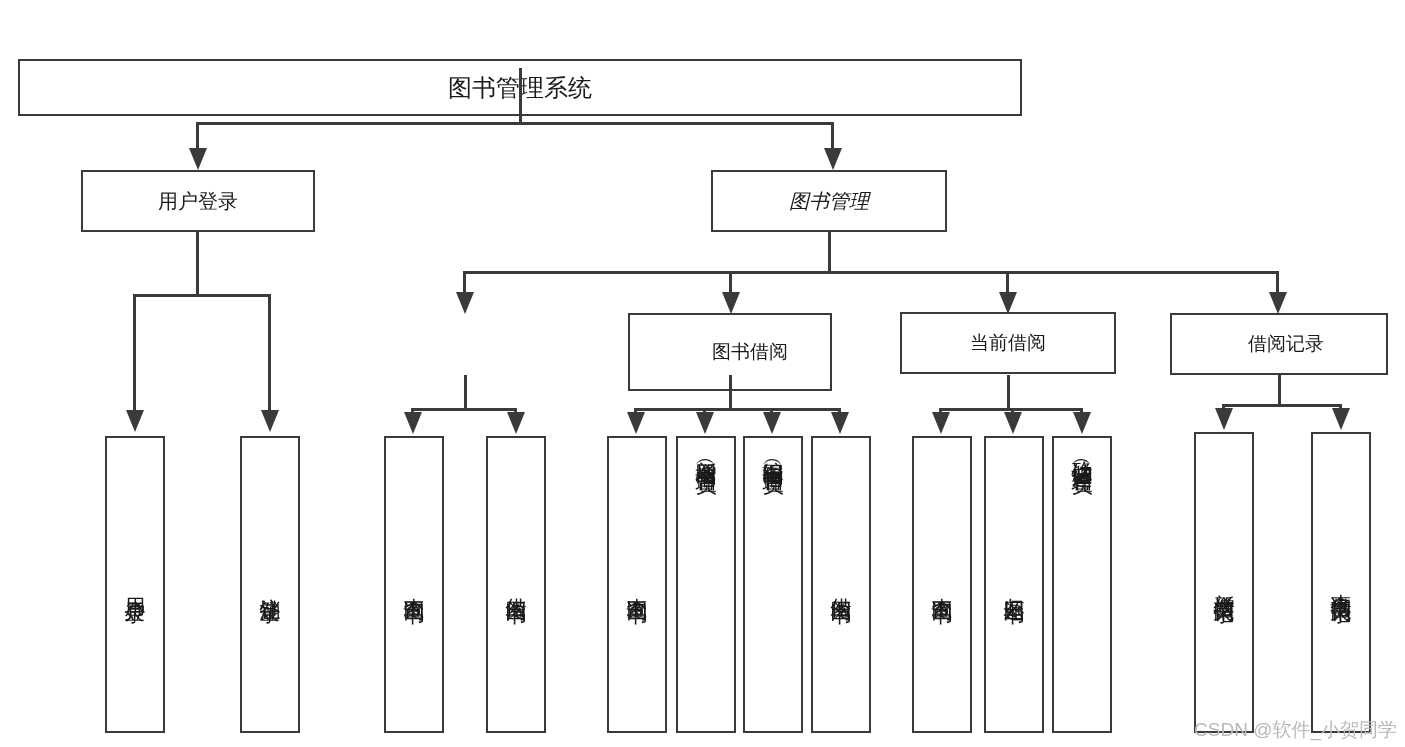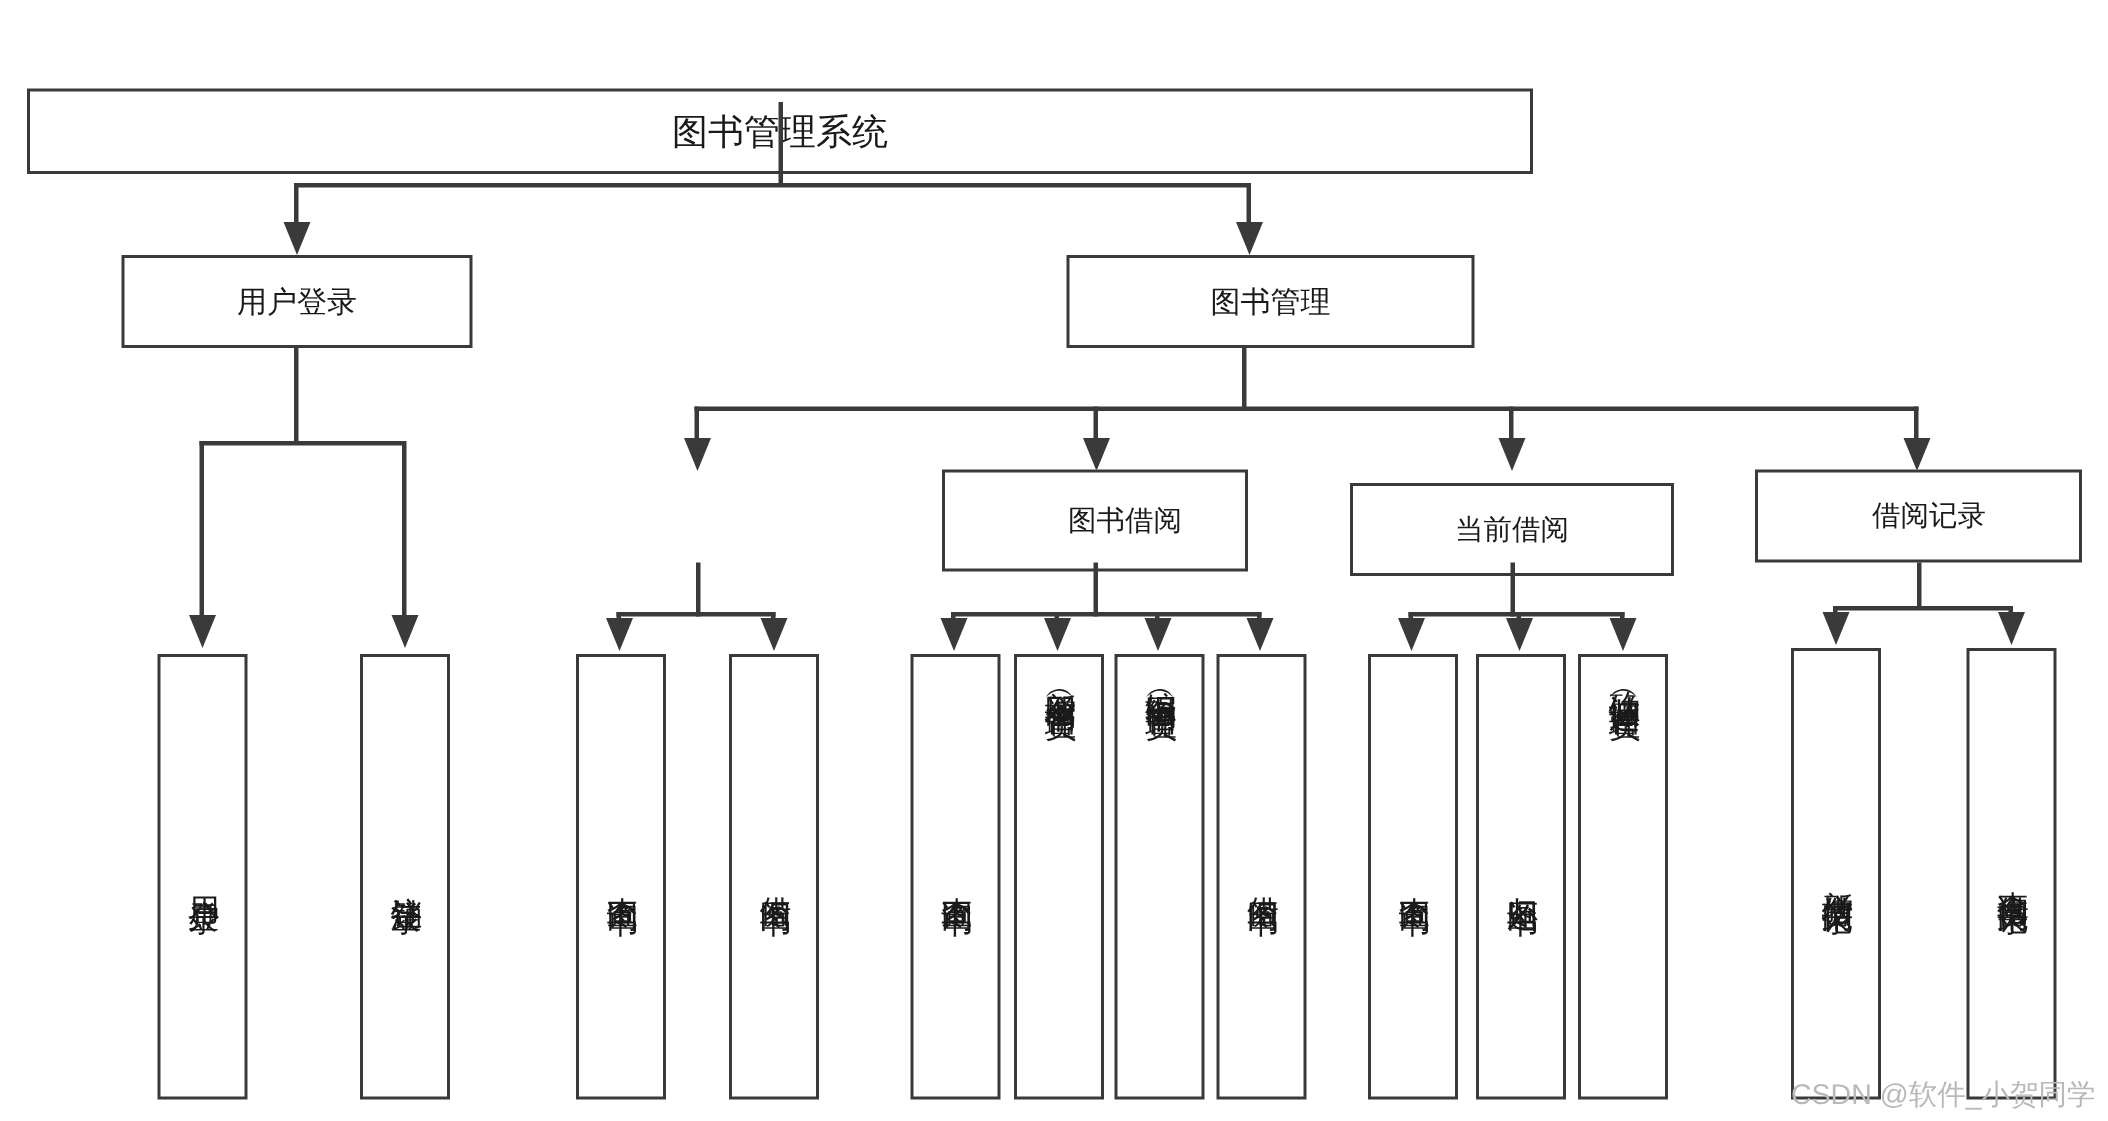--- a/index.html
+++ b/index.html
@@ -92,42 +92,42 @@
   <div class="vline" style="left:519px; top:68px; height:54px;"></div>
 
   <div class="hline" style="left:196px; top:122px; width:637px;"></div>
 
   <div class="vline" style="left:196px; top:122px; height:27px;"></div>
   <div class="arrow" style="left:189px; top:148px;"></div>
   <div class="vline" style="left:831px; top:122px; height:27px;"></div>
   <div class="arrow" style="left:824px; top:148px;"></div>
 
   <div class="node l2" style="left:81px; top:170px; width:234px; height:62px;">用户登录</div>
-  <div class="node l2" style="left:711px; top:170px; width:272px; height:62px;">图书管理</div>
+  <div class="node l2" style="left:711px; top:170px; width:236px; height:62px;font-style:italic;">图书管理</div>
 
   <div class="vline" style="left:196px; top:232px; height:64px;"></div>
   <div class="hline" style="left:133px; top:294px; width:137px;"></div>
   <div class="vline" style="left:133px; top:294px; height:117px;"></div>
   <div class="arrow" style="left:126px; top:410px;"></div>
   <div class="vline" style="left:268px; top:294px; height:117px;"></div>
   <div class="arrow" style="left:261px; top:410px;"></div>
 
   <div class="vline" style="left:828px; top:232px; height:41px;"></div>
   <div class="hline" style="left:463px; top:271px; width:816px;"></div>
   <div class="vline" style="left:463px; top:271px; height:22px;"></div>
   <div class="arrow" style="left:456px; top:292px;"></div>
   <div class="vline" style="left:729px; top:271px; height:22px;"></div>
   <div class="arrow" style="left:722px; top:292px;"></div>
   <div class="vline" style="left:1006px; top:271px; height:22px;"></div>
   <div class="arrow" style="left:999px; top:292px;"></div>
   <div class="vline" style="left:1276px; top:271px; height:22px;"></div>
   <div class="arrow" style="left:1269px; top:292px;"></div>
 
-  <div class="node l3" style="left:628px; top:313px; width:204px; height:68px;padding-left:40px;">图书借阅</div>
-  <div class="node l3" style="left:900px; top:322px; width:216px; height:62px;text-align:right;">当前借阅</div>
+  <div class="node l3" style="left:628px; top:313px; width:204px; height:78px;padding-left:40px;">图书借阅</div>
+  <div class="node l3" style="left:900px; top:312px; width:216px; height:62px;text-align:right;">当前借阅</div>
   <div class="node l3" style="left:1170px; top:313px; width:218px; height:62px;padding-left:14px;">借阅记录</div>
 
   <div class="vline" style="left:464px; top:375px; height:36px;"></div>
   <div class="hline" style="left:411px; top:408px; width:106px;"></div>
   <div class="vline" style="left:411px; top:408px; height:6px;"></div>
   <div class="arrow" style="left:404px; top:412px;"></div>
   <div class="vline" style="left:514px; top:408px; height:6px;"></div>
   <div class="arrow" style="left:507px; top:412px;"></div>
 
   <div class="vline" style="left:729px; top:375px; height:36px;"></div>

